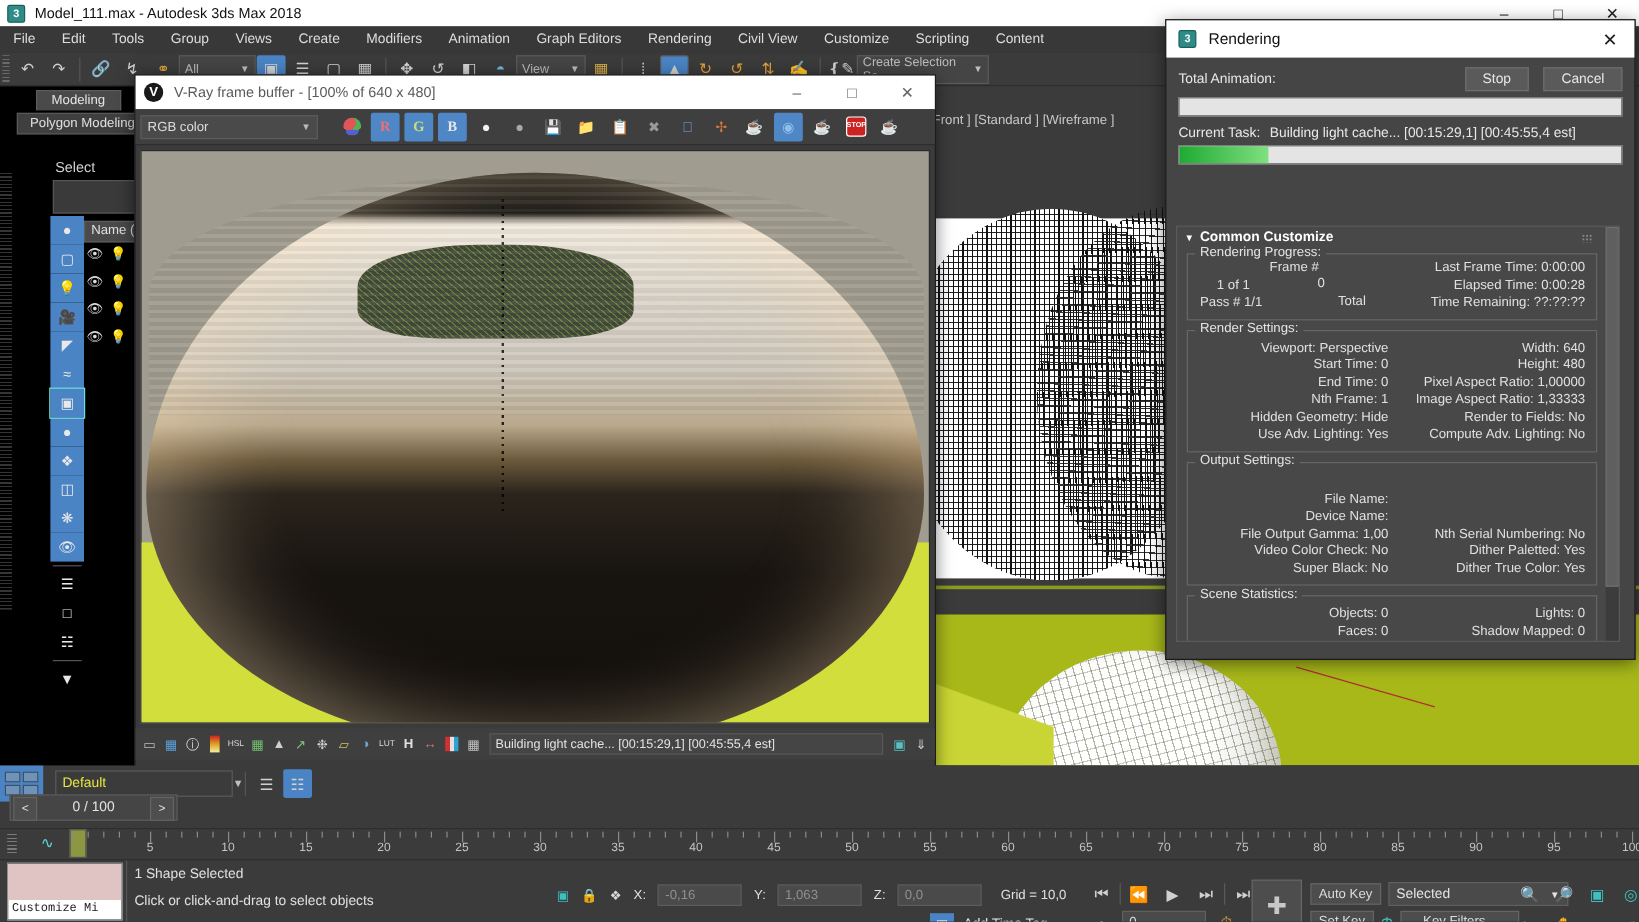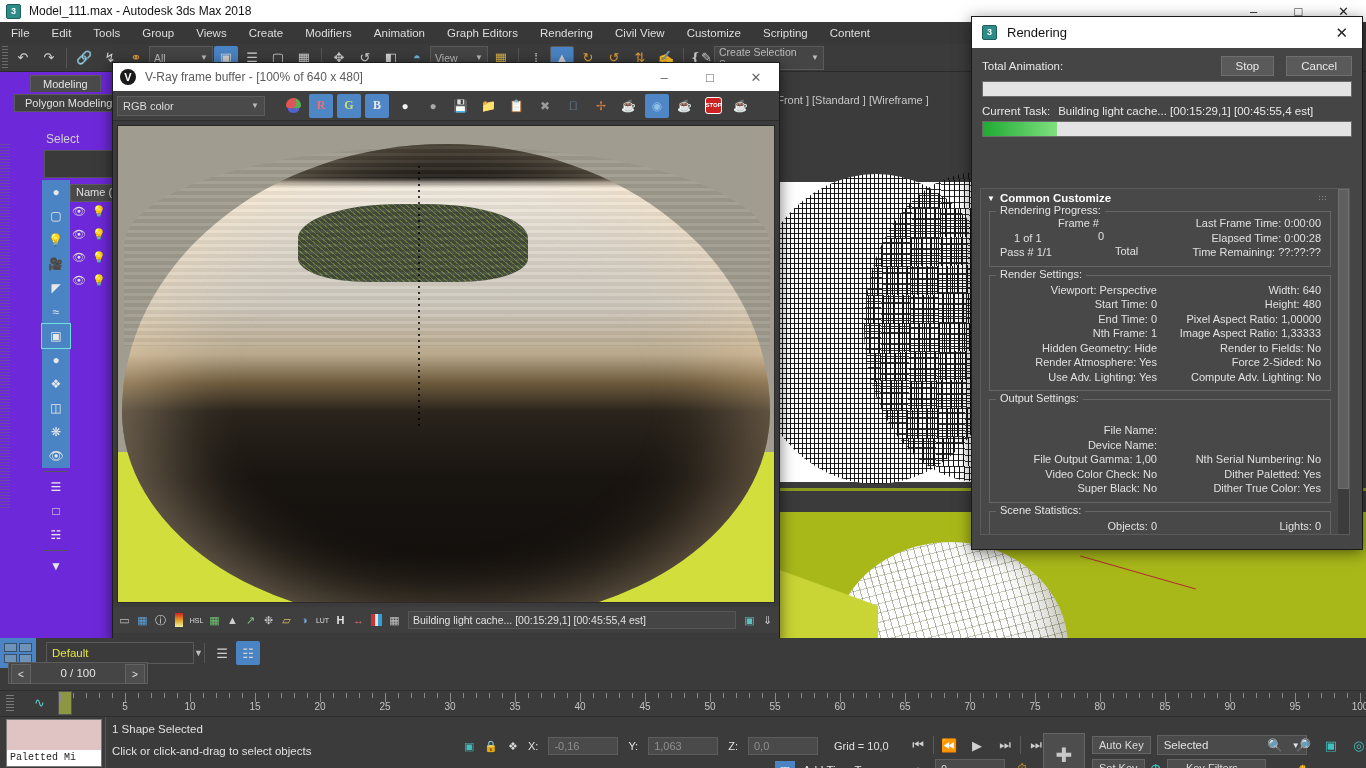--- a/index.html
+++ b/index.html
@@ -26,21 +26,21 @@
     background:repeating-linear-gradient(to bottom,#6a6a6a 0 1px,transparent 1px 3px);}
   .tbi{width:24px;height:24px;display:flex;align-items:center;justify-content:center;margin:0 1px;border-radius:2px;color:#d2d2d2;font-size:13px;}
   .tbi.act{background:#4a84c4;}
   .tbi.box{border:1px solid #5c5c5c;}
   .sep{width:1px;height:20px;background:#555;margin:0 4px;}
   .tbcombo{height:19px;border:1px solid #5a5a5a;background:#454545;display:flex;align-items:center;
     padding:11px 4px;color:#bdbdbd;font-size:10.5px;min-width:56px;}
   .tbcombo .ar{margin-left:auto;font-size:8px;}
 
   
-  .leftpane{position:absolute;left:0;top:72px;width:118px;bottom:130px;background:#6d28d9;}
+  .leftpane{position:absolute;left:0;top:72px;width:118px;bottom:130px;background:#000000;}
   .ribtabs{position:absolute;left:0;top:0;width:240px;height:44px;}
   .rtab{position:absolute;left:30px;top:3px;background:#4a4a4a;border:1px solid #5c5c5c;border-bottom:none;
     padding:2px 12px;font-size:11px;color:#e4e4e4;}
   .rtab2{position:absolute;left:14px;top:22px;background:#3f3f3f;border:1px solid #585858;
     padding:2px 10px;font-size:11px;color:#e0e0e0;width:225px;}
   .selhdr{position:absolute;left:46px;top:60px;font-size:12px;color:#cfcfcf;}
   .selbox{position:absolute;left:44px;top:78px;width:120px;height:28px;background:#3a3a3a;border:1px solid #565656;}
   .namehdr{position:absolute;left:70px;top:112px;width:140px;height:18px;background:#4a4a4a;border:1px solid #5c5c5c;
     font-size:11px;color:#e0e0e0;padding:1px 5px;}
   .filtercol{position:absolute;left:42px;top:108px;width:28px;}
@@ -458,24 +458,20 @@
                 <span class="l"><span>End Time:</span> <span>0</span></span>
                 <span class="r"><span>Pixel Aspect Ratio:</span> <span>1,00000</span></span>
               </div>
             <div class="kv">
                 <span class="l"><span>Nth Frame:</span> <span>1</span></span>
                 <span class="r"><span>Image Aspect Ratio:</span> <span>1,33333</span></span>
               </div>
             <div class="kv">
                 <span class="l"><span>Hidden Geometry:</span> <span>Hide</span></span>
                 <span class="r"><span>Render to Fields:</span> <span>No</span></span>
-              </div>
-            <div class="kv">
-                <span class="l"><span>Render Atmosphere:</span> <span>Yes</span></span>
-                <span class="r"><span>Force 2-Sided:</span> <span>No</span></span>
               </div>
             <div class="kv">
                 <span class="l"><span>Use Adv. Lighting:</span> <span>Yes</span></span>
                 <span class="r"><span>Compute Adv. Lighting:</span> <span>No</span></span>
               </div>
           </div>
         </div>
 
         <div class="grpbox" style="margin-right:18px;">
           <span class="grplbl">Output Settings:</span>
@@ -671,21 +667,21 @@
           <div class="tklbl" style="left: 1105px;">85</div>
           <div class="tklbl" style="left: 1170px;">90</div>
           <div class="tklbl" style="left: 1235px;">95</div>
           <div class="tklbl" style="left: 1300px;">100</div>
         </div>
     </div>
 
     <div class="statusbar">
       <div class="mxs">
         <div class="pink"></div>
-        <div class="lbl">Paletted Mi</div>
+        <div class="lbl">Customize Mi</div>
       </div>
       <div style="position:absolute;left:105px;top:0;width:1px;height:52px;background:#555"></div>
       <div class="stxt" style="top:6px;">1 Shape Selected</div>
       <div class="stxt" style="top:28px;">Click or click-and-drag to select objects</div>
 
       <div style="position:absolute;left:464px;top:20px;display:flex;align-items:center;gap:10px;">
         <span class="tealic">▣</span>
         <span style="color:#d8d8d8">🔒</span>
         <span style="color:#d8d8d8">❖</span>
         <span style="font-size:11px;color:#e0e0e0">X:</span>

